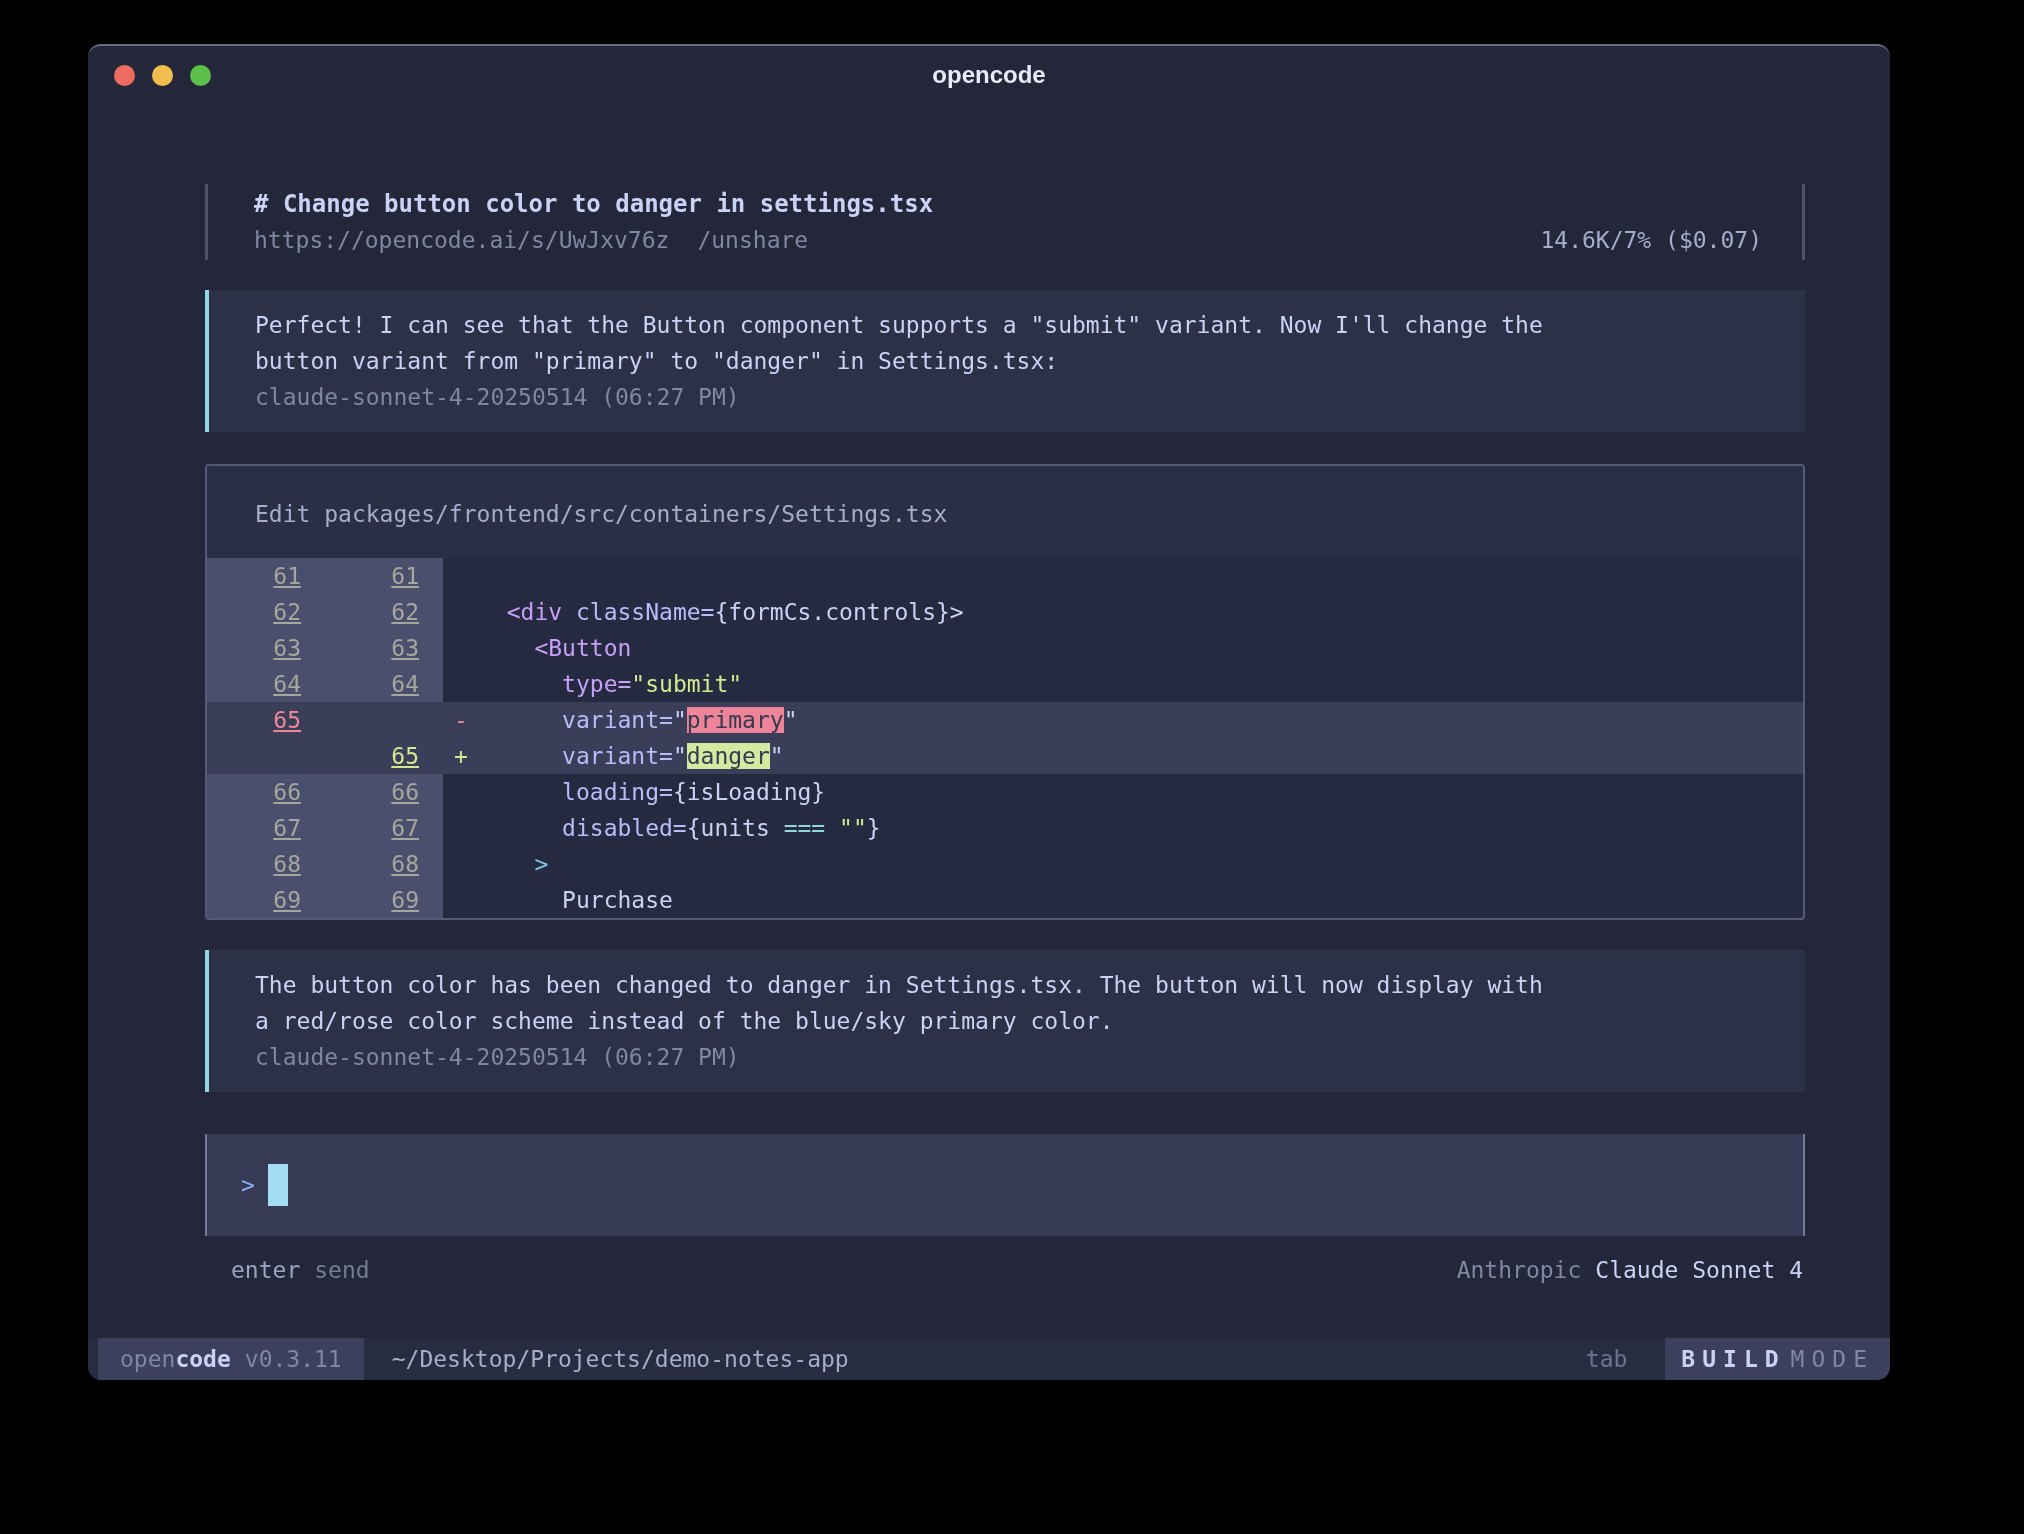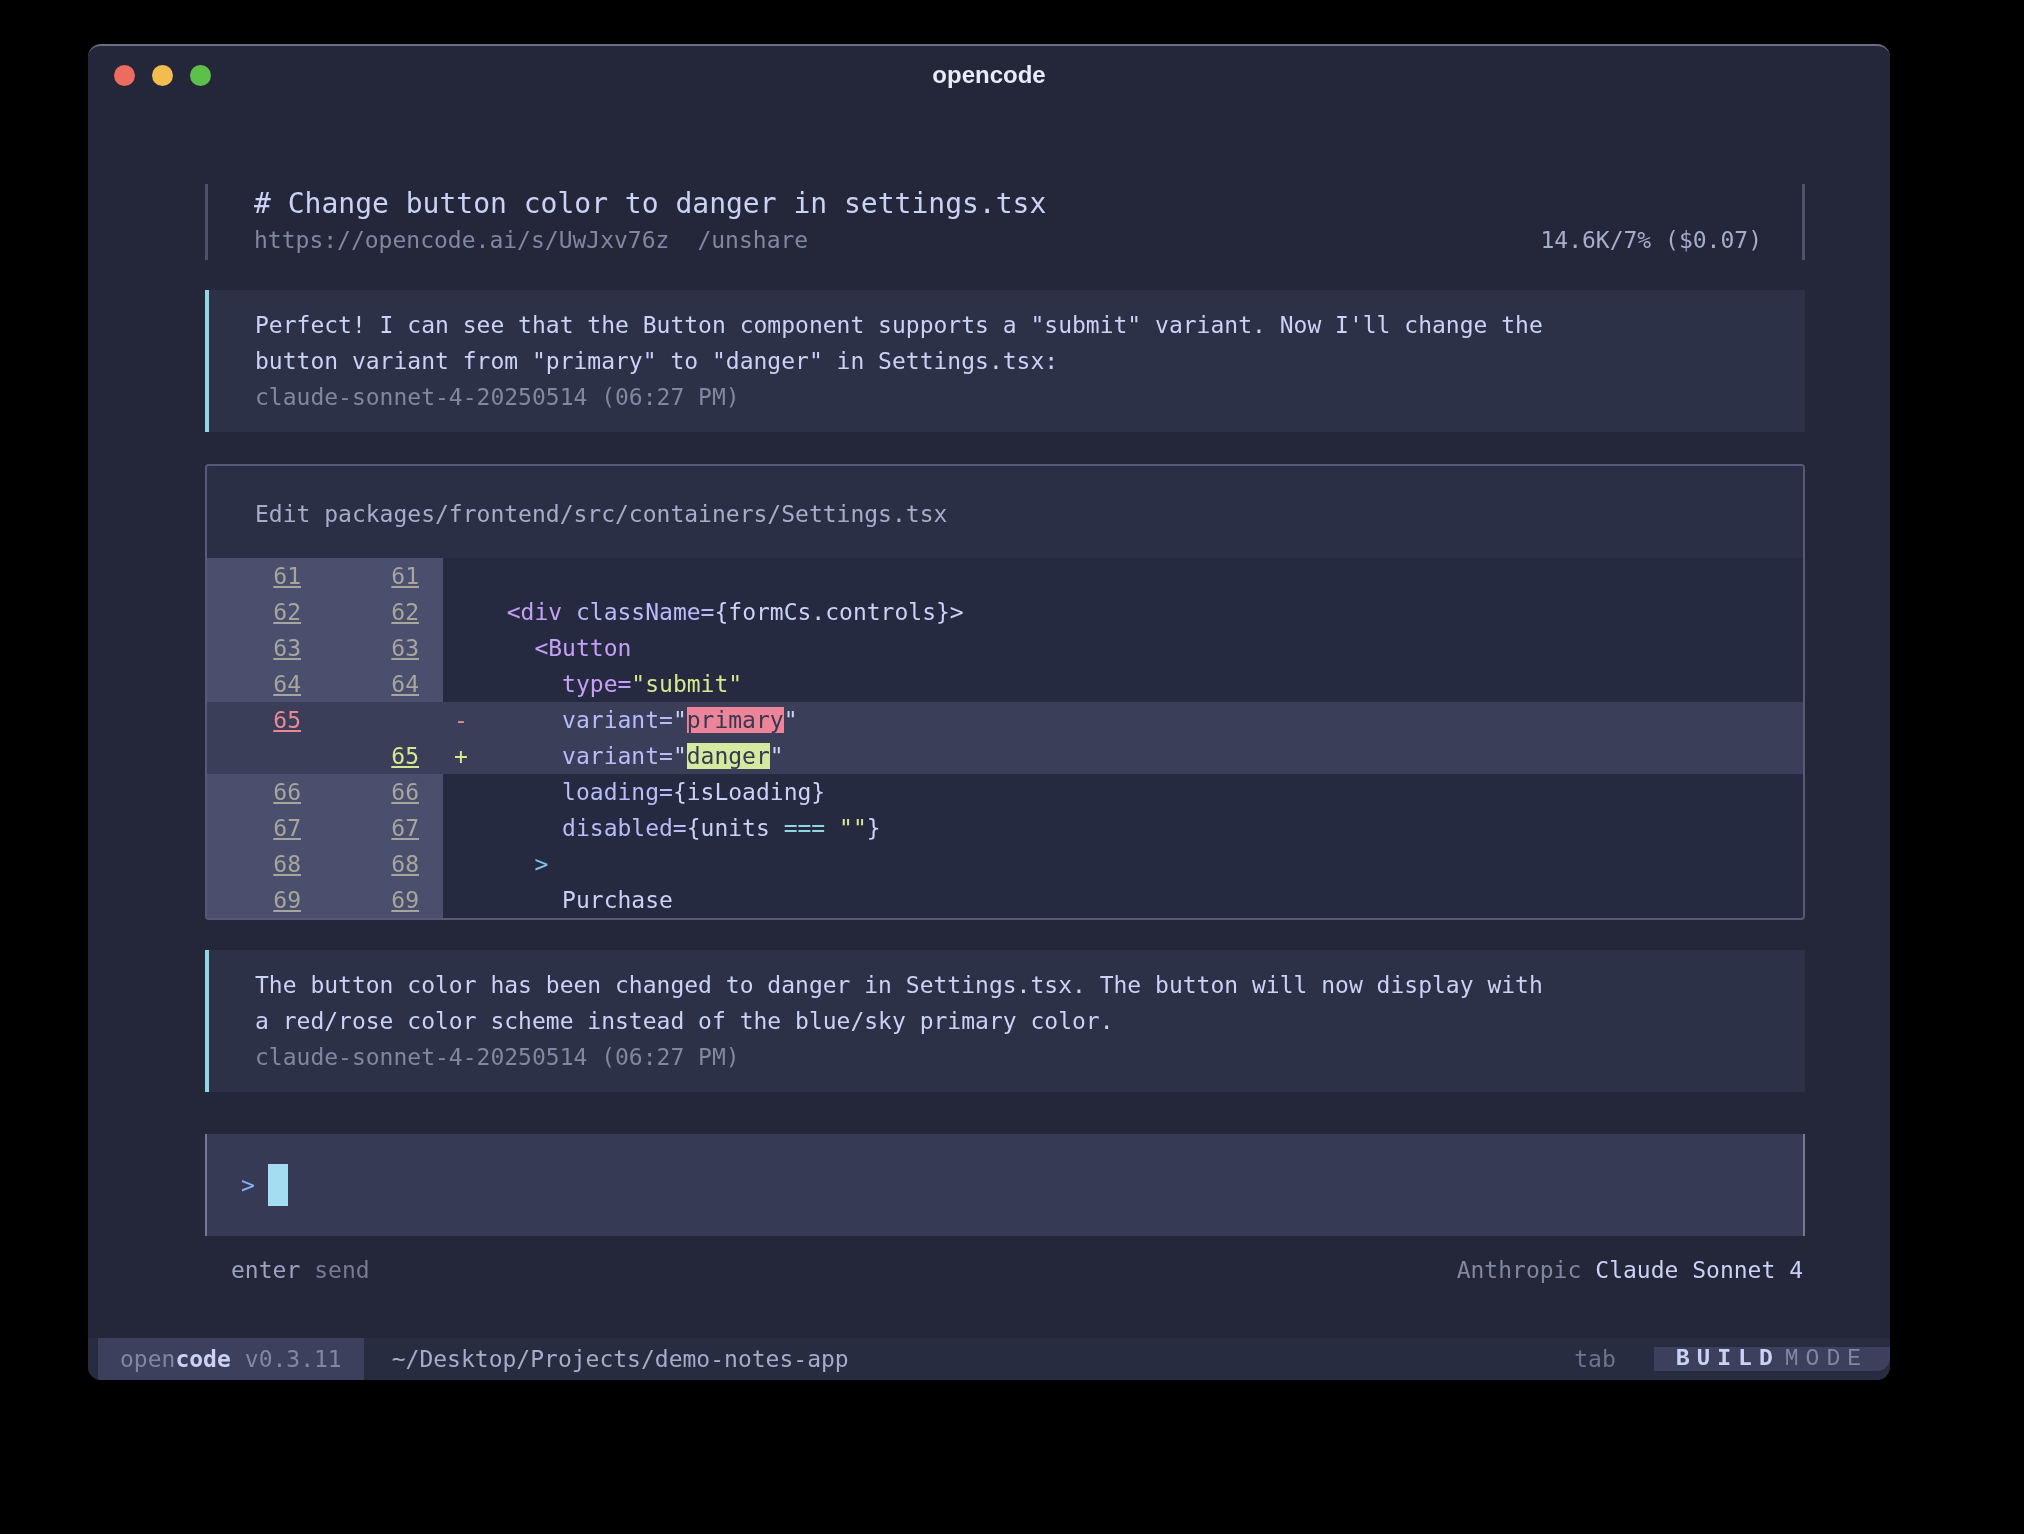--- a/index.html
+++ b/index.html
@@ -19,21 +19,21 @@
   .win-title { width:100%; text-align:center; font-family:"Liberation Sans","DejaVu Sans",sans-serif;
                font-weight:bold; font-size:24px; color:#e9ecf8; }
 
   
   .content { padding:0 85px 0 117px; }
 
   
   .session-header { margin-top:80px; display:flex; position:relative;
                     border-left:3px solid var(--c-pipe); border-right:3px solid var(--c-pipe); padding:2px 40px 2px 46px; }
   .sh-text { line-height:36px; }
-  .sh-title { font-weight:normal; font-size:28px; color:var(--c-text); }
+  .sh-title { font-weight:bold; font-size:24px; color:var(--c-text); }
   .sh-sub { color:var(--c-dim); }
   .sh-sub .gap { display:inline-block; width:28px; }
   .sh-stats { position:absolute; right:40px; bottom:2px; line-height:36px; color:var(--c-mid); }
 
   
   .message { margin-top:30px; background:var(--c-panel-bg); border-left:4px solid var(--c-accent-sky);
              padding:17px 40px 17px 46px; line-height:36px; color:var(--c-text); }
   .message .meta { color:var(--c-dim); }
 
   
@@ -75,22 +75,22 @@
   
   .status-bar { position:absolute; left:0; right:0; bottom:0; height:42px; background:var(--c-statusbar-bg);
                 display:flex; align-items:center; border-radius:0 0 13px 13px; padding-left:10px; line-height:42px; }
   .app-segment { background:var(--c-segment-bg); height:42px; padding:0 22px; display:flex; align-items:center; }
   .app-normal { color:var(--c-dim); }
   .app-bold { color:var(--c-text); font-weight:bold; }
   .app-version { color:var(--c-dim); margin-left:14px; }
   .cwd { color:var(--c-mid); margin-left:28px; }
   .sb-spacer { flex:1; }
   .tab-hint { color:#6e7391; margin-right:38px; }
-  .mode-segment { background:var(--c-segment-bg); height:24px; padding:0 22px; display:flex; align-items:center;
-                  border-bottom-right-radius:13px; letter-spacing:7px;font-family:Liberation Mono, monospace; }
+  .mode-segment { background:var(--c-segment-bg); height:42px; padding:0 16px; display:flex; align-items:center;
+                  border-bottom-right-radius:13px; letter-spacing:7px; }
   .mode-bold { color:var(--c-text); font-weight:bold; }
   .mode-rest { color:var(--c-dim); margin-left:5px; }
 </style>
 </head>
 <body>
 
 <div class="stage">
   <div class="window">
 
     <div class="titlebar">

